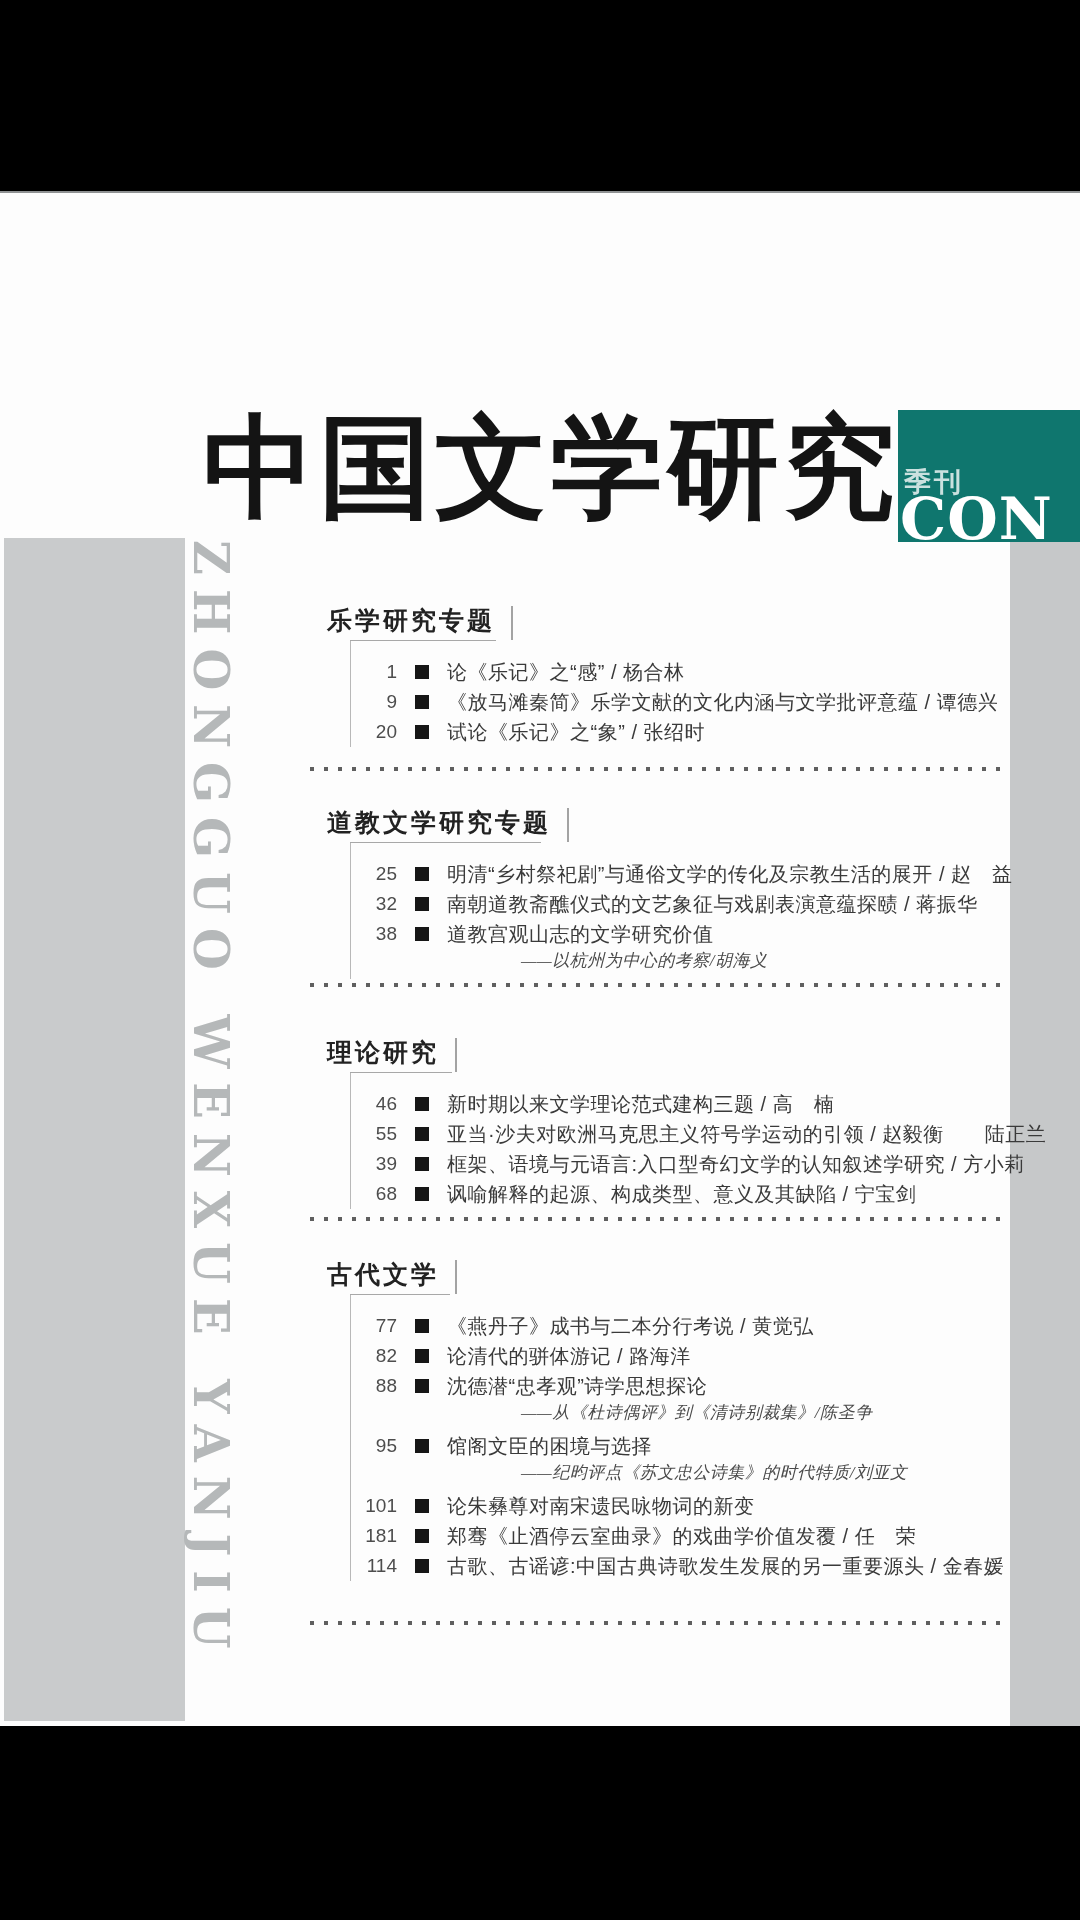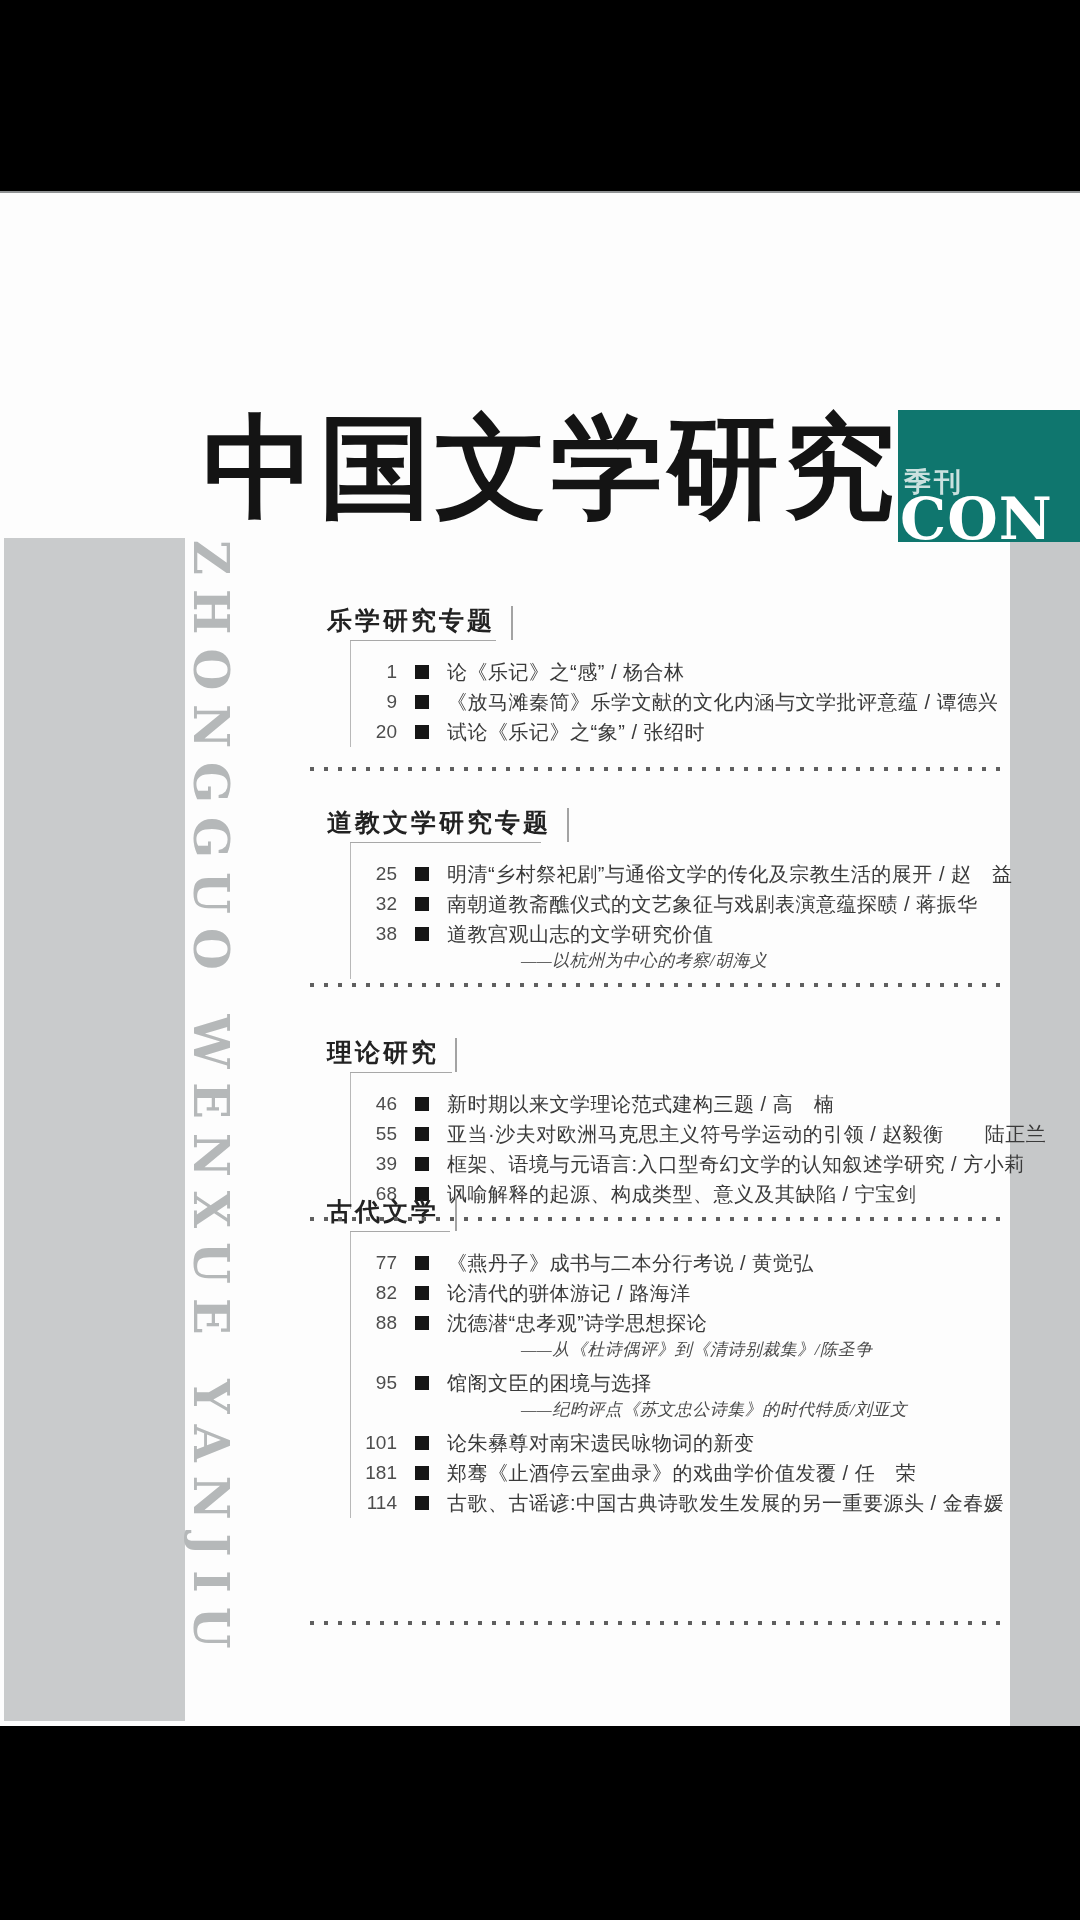--- a/index.html
+++ b/index.html
@@ -27,21 +27,21 @@
                letter-spacing:3px; color:rgba(255,255,255,0.78); }
   .con { position:absolute; left:2px; top:66px; font-size:58px; line-height:62px; font-weight:bold;
          font-family:"DejaVu Serif", serif; color:#ffffff; letter-spacing:1px;margin-top:12px; }
 
   .journal-title { position:absolute; left:203px; top:212px; font-size:112px; line-height:1.1;
          font-weight:900; letter-spacing:4px; color:#141414;
          font-family:"DejaVu Serif", serif; white-space:nowrap; }
 
   
   .section { position:absolute; left:327px; width:690px; }
-  .s1 { top:407px; } .s2 { top:609px; } .s3 { top:839px; } .s4 { top:998px; }
+  .s1 { top:407px; } .s2 { top:609px; } .s3 { top:839px; } .s4 { top:1061px; }
 
   .sechead { height:40px; white-space:nowrap; }
   .sec-title { display:inline-block; font-size:25px; font-weight:bold; letter-spacing:3px;
                color:#222; line-height:40px; vertical-align:bottom; }
   .tick { display:inline-block; width:2px; height:34px; background:#a3a3a3;
           margin-left:16px; vertical-align:bottom; }
   .underline { height:1px; background:#a8a8a8; margin-left:23px; }
   .s1 .underline { width:146px; } .s2 .underline { width:191px; }
   .s3 .underline { width:102px; } .s4 .underline { width:100px; }
 

